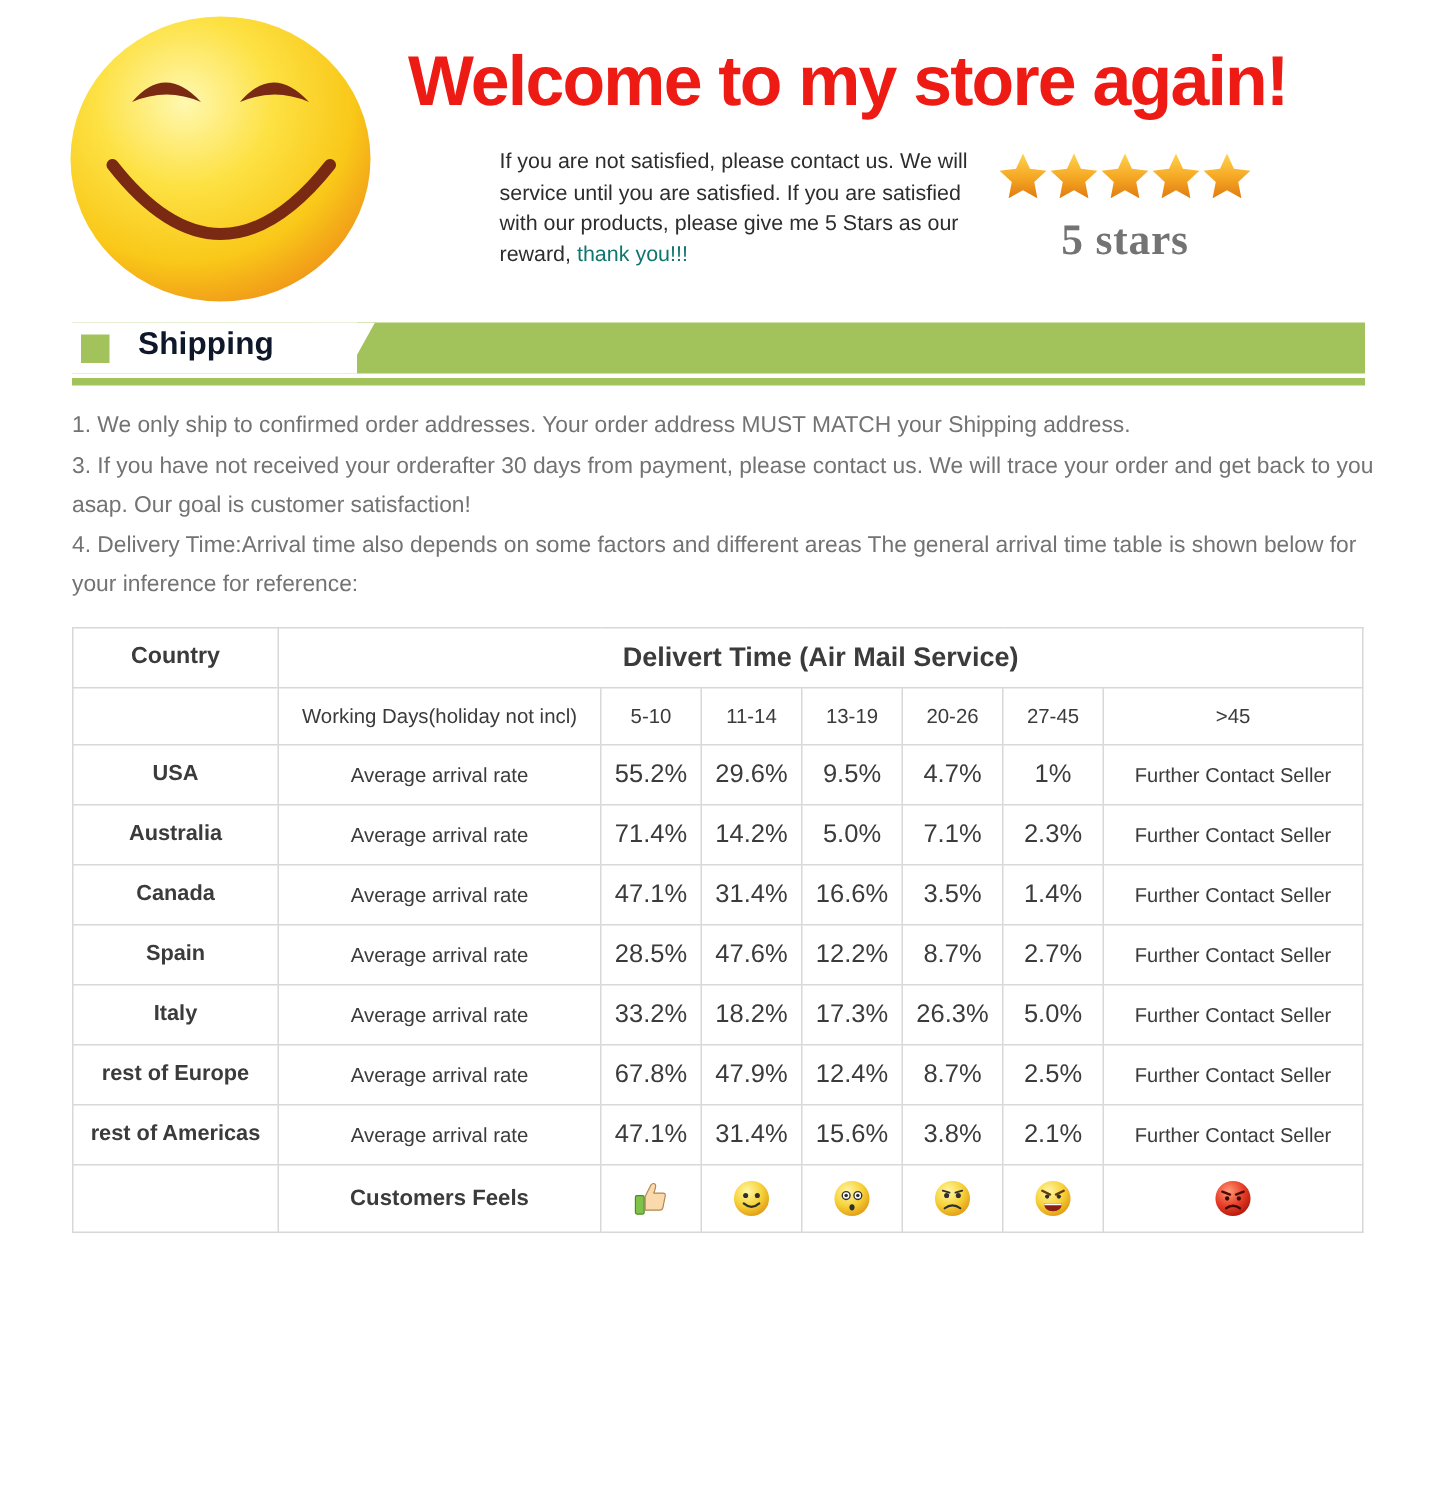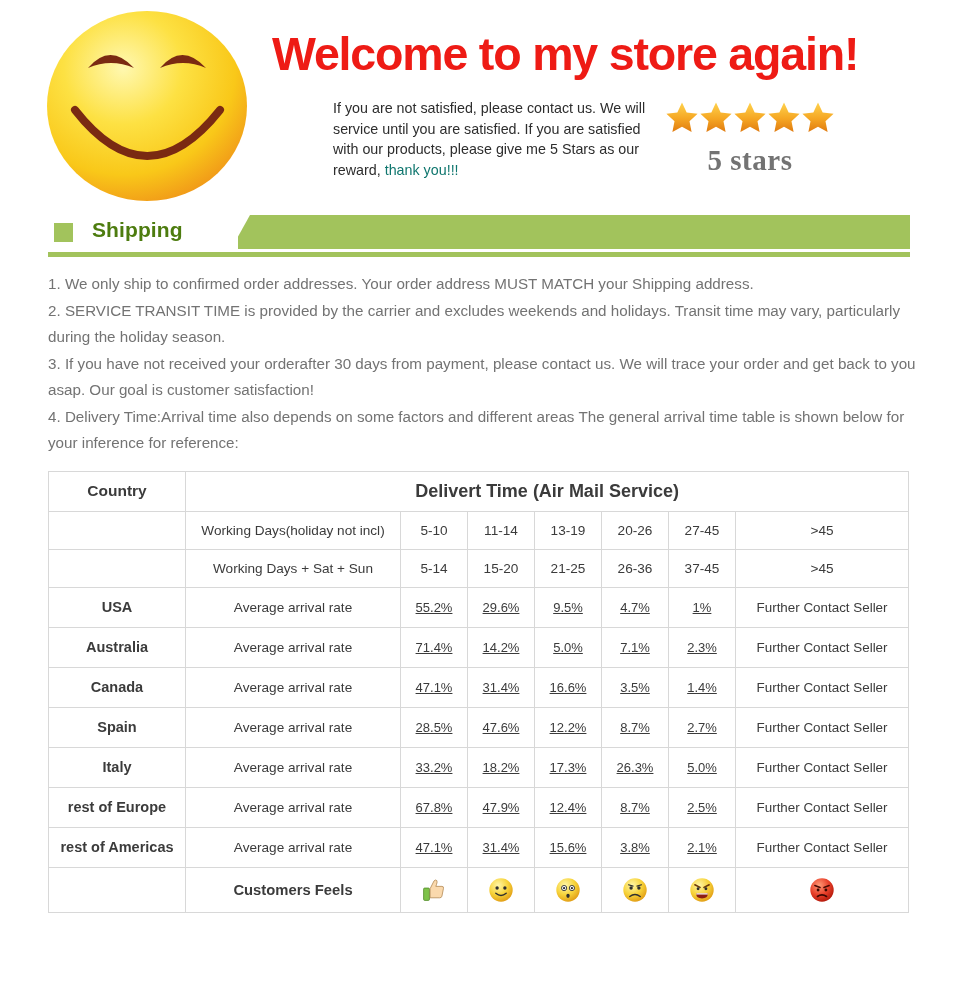--- a/index.html
+++ b/index.html
@@ -133,21 +133,21 @@
     width: 19px;
     height: 19px;
     background: #a2c35c;
   }
   .tab-label {
     position: absolute;
     left: 44px;
     top: 3px;
     font-size: 21px;
     font-weight: bold;
-    color: #4d7c0f;
+    color: #0f172a;
     font-family: "Liberation Sans", sans-serif;
     letter-spacing: 0.1px;
   }
 
   
   .policy {
     margin: 14px 0 0 48px;
     width: 880px;
     font-size: 15.2px;
     line-height: 26.5px;
@@ -207,23 +207,22 @@
     font-size: 14.8px;
     font-weight: bold;
     color: #1c1c1c;
     height: 44px;
   }
   td.range {
     font-size: 13.6px;
     color: #3b3b3b;
   }
   td.pct {
-    font-size: 13px;
+    font-size: 17px;
     color: #3b3b3b;
-    text-decoration: underline;
   }
   td.note {
     font-size: 13.4px;
     color: #3b3b3b;
   }
   td.emoji {
     height: 44px;
     line-height: 0;
   }
   td.blank { background: #ffffff; }
@@ -316,21 +315,20 @@
   <div class="green-bar"></div>
   <div class="tab-white"></div>
   <div class="tab-slant"></div>
   <div class="tab-square"></div>
   <div class="tab-label">Shipping</div>
   <div class="green-underline"></div>
 </div>
 
 <div class="policy">
   <p>1. We only ship to confirmed order addresses. Your order address MUST MATCH your Shipping address.</p>
-  <p>2. SERVICE TRANSIT TIME is provided by the carrier and excludes weekends and holidays. Transit time may vary, particularly during the holiday season.</p>
   <p>3. If you have not received your orderafter 30 days from payment, please contact us. We will trace your order and get back to you asap. Our goal is customer satisfaction!</p>
   <p>4. Delivery Time:Arrival time also depends on some factors and different areas The general arrival time table is shown below for your inference for reference:</p>
 </div>
 
 <div class="table-wrap">
   <table class="delivery">
     <colgroup>
       <col class="c-country">
         <col class="c-desc">
       <col class="c-n">
@@ -346,30 +344,20 @@
           <td class="hdr-delivery" colspan="7">Delivert Time (Air Mail Service)</td>
         </tr>
         <tr>
           <td class="blank"></td>
           <td class="desc">Working Days(holiday not incl)</td>
           <td class="range">5-10</td>
           <td class="range">11-14</td>
           <td class="range">13-19</td>
           <td class="range">20-26</td>
           <td class="range">27-45</td>
-          <td class="range">&gt;45</td>
-        </tr>
-        <tr>
-          <td class="blank"></td>
-          <td class="desc">Working Days + Sat + Sun</td>
-          <td class="range">5-14</td>
-          <td class="range">15-20</td>
-          <td class="range">21-25</td>
-          <td class="range">26-36</td>
-          <td class="range">37-45</td>
           <td class="range">&gt;45</td>
         </tr>
         <tr>
           <td class="country-name">USA</td>
           <td class="desc">Average arrival rate</td>
           <td class="pct">55.2%</td>
           <td class="pct">29.6%</td>
           <td class="pct">9.5%</td>
           <td class="pct">4.7%</td>
           <td class="pct">1%</td>

